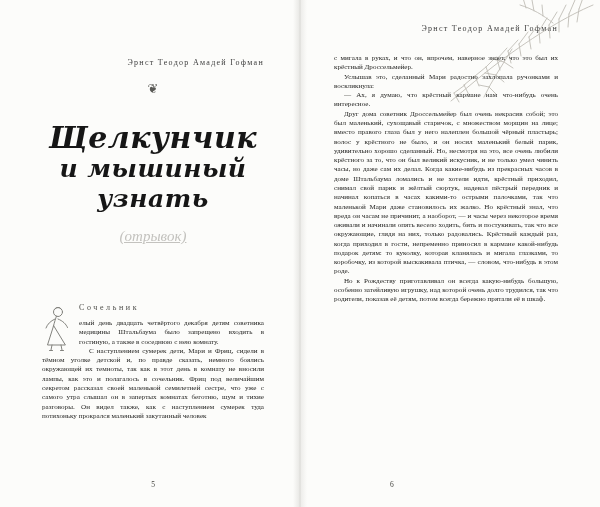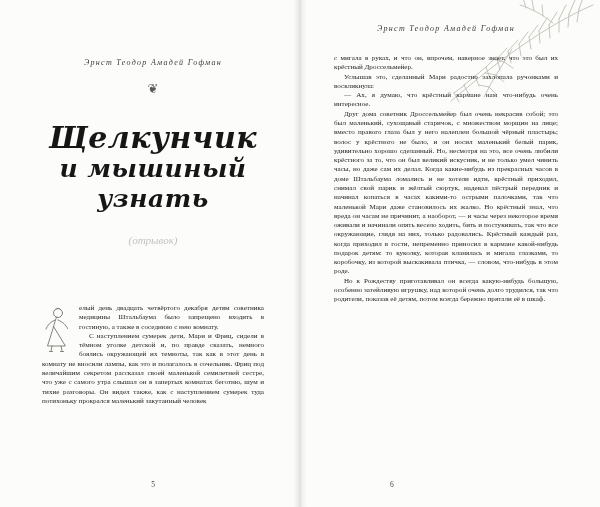--- a/index.html
+++ b/index.html
@@ -17,50 +17,50 @@
   }
   .page { position:absolute; top:0; height:507px; width:300px; }
   .page-left  { left:0;   padding:58px 36px 0 42px; }
   .page-right { left:300px; padding:24px 42px 0 34px; }
   .gutter {
     position:absolute; left:293px; top:0; width:14px; height:507px;
     background:linear-gradient(90deg, rgba(80,75,65,0) 0%, rgba(80,75,65,0.10) 42%, rgba(80,75,65,0.18) 50%, rgba(80,75,65,0.08) 60%, rgba(80,75,65,0) 100%);
     pointer-events:none;
   }
   .running-head {
-    text-align:center;
+    text-align:right;
     font-size:8px;
     letter-spacing:1.3px;
     color:#3c3c3c;
     white-space:nowrap;
-    font-style:italic;
   }
   .ornament {
     text-align:center;
     margin-top:15px;
     font-size:13px;
     color:#5a5a56;
     line-height:1;
   }
   .title {
     margin-top:26px;
     text-align:center;
     font-family:"DejaVu Serif", serif;
     font-style:italic;
     font-weight:bold;
     color:#161616;
   }
   .title .t1 { display:block; font-size:30px; line-height:1.1; letter-spacing:0.5px; }
   .title .t2 { display:block; font-size:25px; line-height:1.2; letter-spacing:0.5px; }
   .subtitle {
-    margin-top:20px;
+    margin-top:14px;
     text-align:center;
     font-style:italic;
-    font-size:11px;
+    font-size:15px;
     color:#c3c2be;
+    text-decoration:underline;
   }
   .section { margin-top:58px; }
   .dropcap-fig {
     float:left;
     width:30px; height:48px;
     margin:2px 7px 0 0;
   }
   .section-title {
     font-size:8px;
     letter-spacing:2.6px;
@@ -112,20 +112,21 @@
           <circle cx="16" cy="7" r="4.5"></circle>
           <path d="M13,4 C14,2 18,2 19,4"></path>
           <path d="M14.5,11 C13.5,14 12.5,17 11.5,21"></path>
           <path d="M13,14 C8.5,16 5.5,19 4,23"></path>
           <path d="M16,14 C21,16 24,19 25.5,22.5"></path>
           <path d="M11.5,21 L5.5,40 L23,40 Z"></path>
           <path d="M10,40 L9,45 M19,40 L20,45"></path>
           <path d="M7.5,45.5 L10.5,45.5 M18.5,45.5 L21.5,45.5"></path>
         </g>
       </svg>
+      <div class="section-title">Сочельник</div>
       <p class="body">елый день двадцать четвёртого декабря детям советника медицины Штальбаума было запрещено входить в гостиную, а также в соседнюю с нею комнату.</p>
       <p class="body indent">С наступлением сумерек дети, Мари и Фриц, сидели в тёмном уголке детской и, по правде сказать, немного боялись окружающей их темноты, так как в этот день в комнату не вносили лампы, как это и полагалось в сочельник. Фриц под величайшим секретом рассказал своей маленькой семилетней сестре, что уже с самого утра слышал он в запертых комнатах беготню, шум и тихие разговоры. Он видел также, как с наступлением сумерек туда потихоньку прокрался маленький закутанный человек</p>
     </div>
 
     <div class="page-number">5</div>
   </div>
 
   <div class="page page-right">
     <svg class="branch" viewBox="0 0 205 122" xmlns="http://www.w3.org/2000/svg">
       <g stroke="#b5b2aa" stroke-width="0.9" fill="none" stroke-linecap="round">

